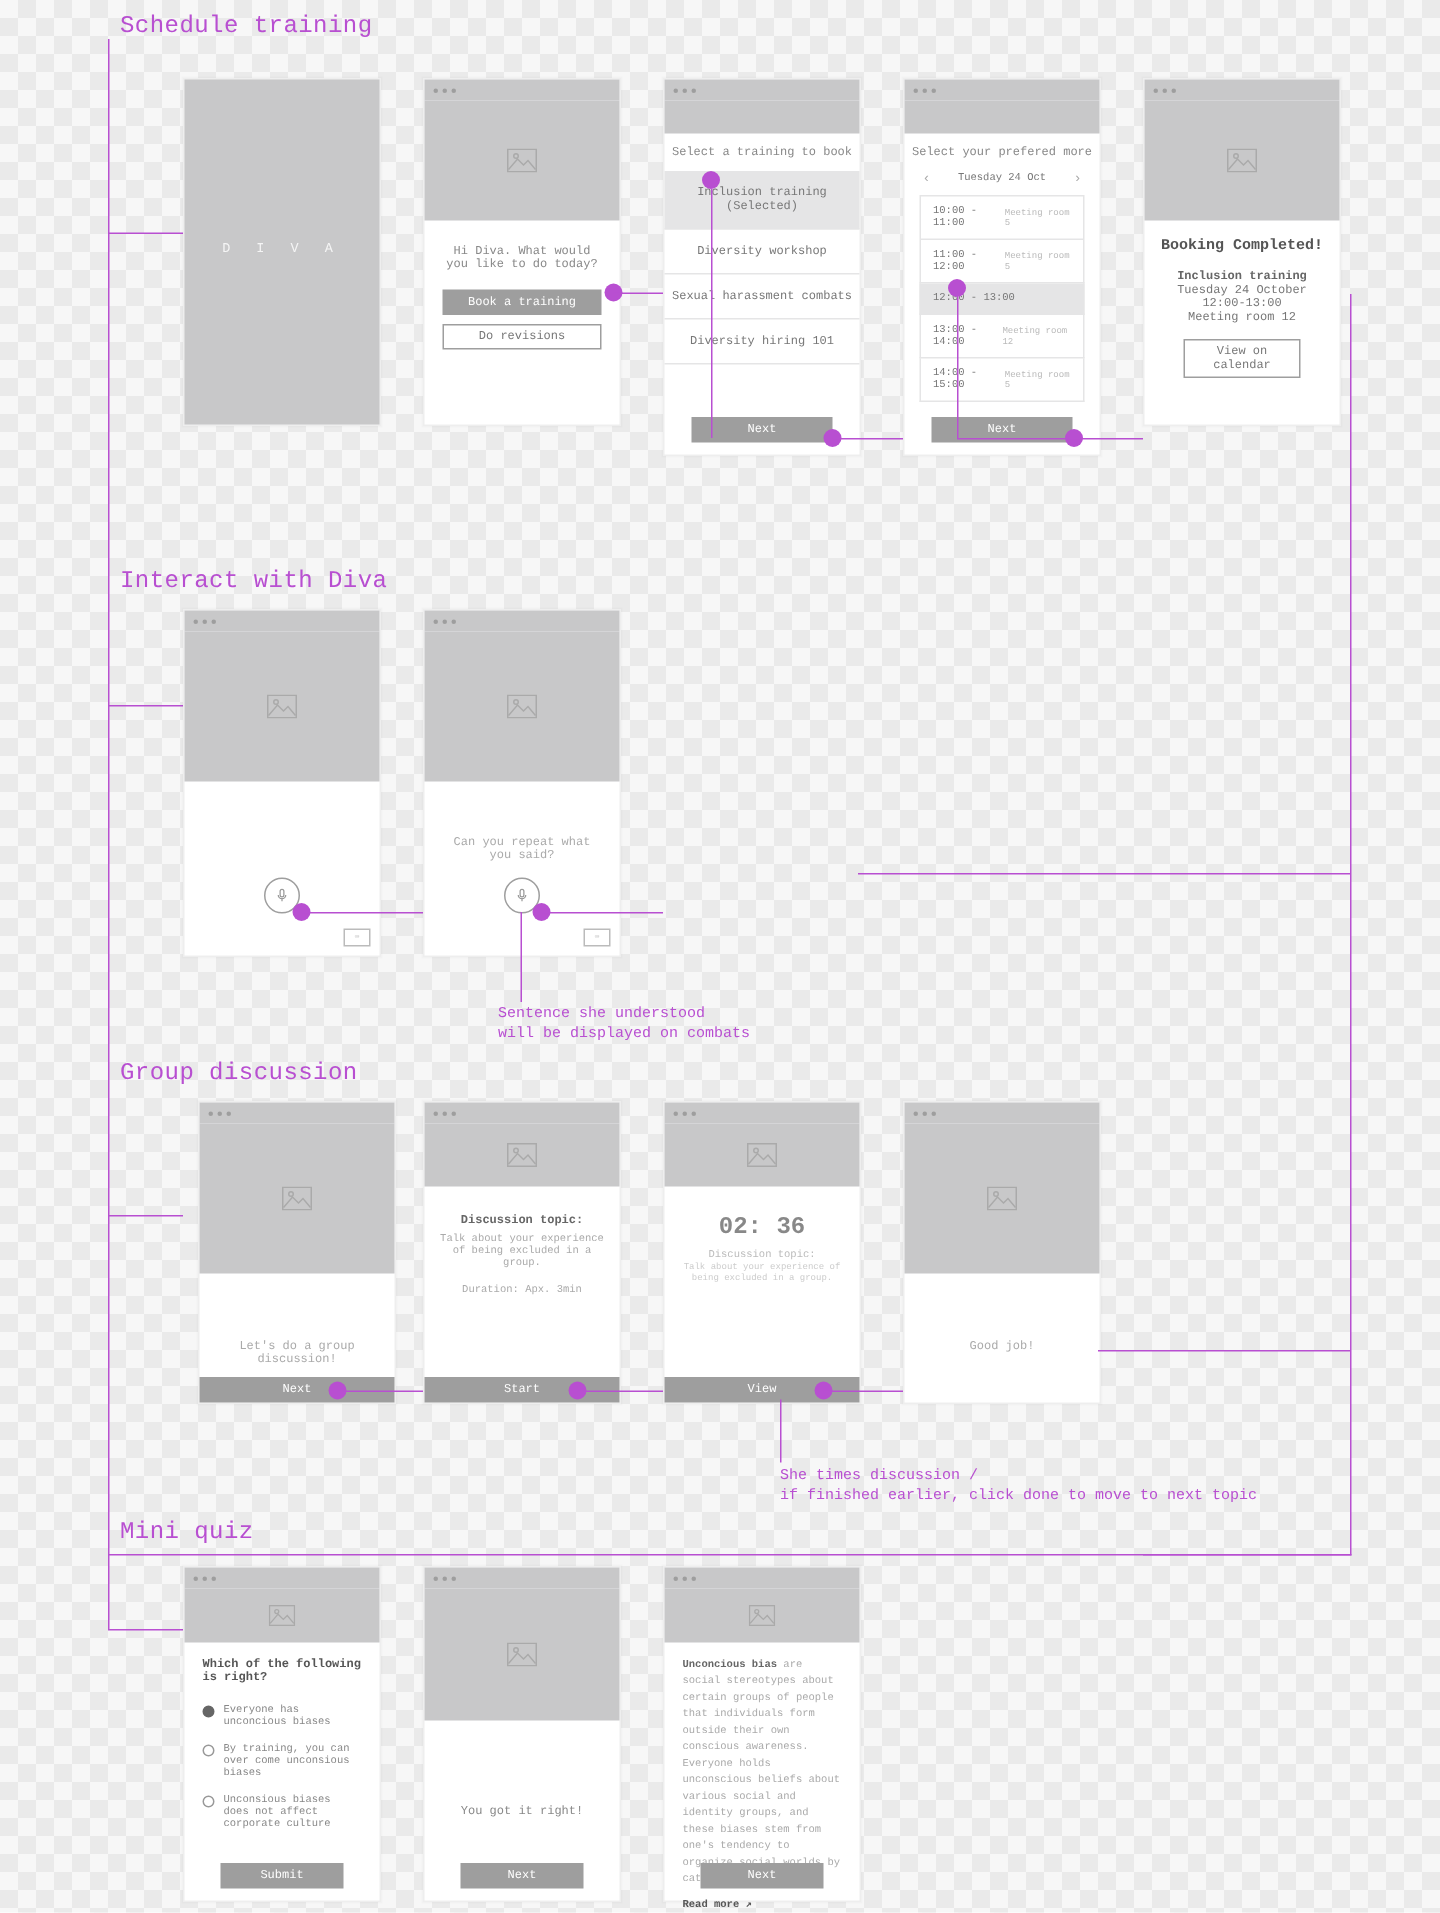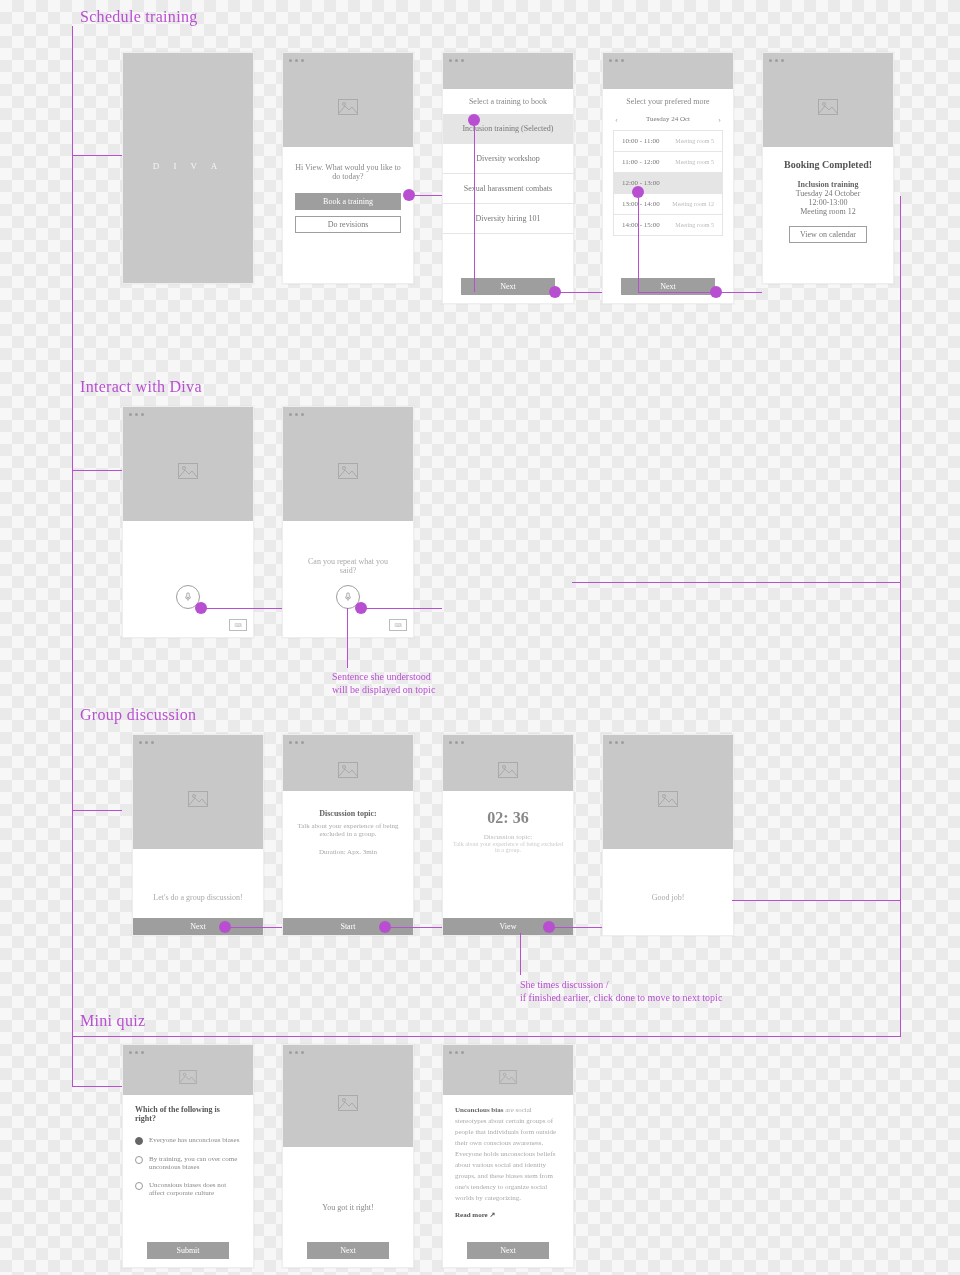--- a/index.html
+++ b/index.html
@@ -6,21 +6,21 @@
     --pw:960;--ph:1275;
     --purple:#b84fd1;
     --grey:#c8c8c9;
     --grey-dark:#9e9e9e;
     --grey-light:#e5e5e6;
     --text:#777;
   }
   html,body{margin:0;padding:0}
   .page{
     width:960px;height:1275px;position:relative;overflow:hidden;
-    font-family:Liberation Serif, serif;color:var(--text);
+    font-family:Liberation Mono, monospace;color:var(--text);
     
     background-image:
       linear-gradient(45deg,#eaeaea 25%,transparent 25%,transparent 75%,#eaeaea 75%),
       linear-gradient(45deg,#eaeaea 25%,#f7f7f7 25%,#f7f7f7 75%,#eaeaea 75%);
     background-size:24px 24px;
     background-position:0 0,12px 12px;
   }
   .section-title{position:absolute;color:var(--purple);font-size:16px;font-weight:300;letter-spacing:.3px}
   .screen{
     position:absolute;background:#fff;border:1px solid #eee;box-shadow:0 0 0 1px rgba(0,0,0,.02);
@@ -68,21 +68,21 @@
         <i></i>
         <i></i>
       </div>
     <div class="img-ph" style="height:80px">
       <svg width="20" height="16" viewBox="0 0 20 16">
           <rect x="0.5" y="0.5" width="19" height="15" fill="none" stroke="#aaa"></rect>
           <circle cx="6" cy="5" r="1.5" fill="none" stroke="#aaa"></circle>
           <path d="M1 14 L7 7 L11 11 L14 8 L19 14" fill="none" stroke="#aaa"></path>
         </svg>
     </div>
-    <div style="padding:16px 12px 6px;text-align:center;font-size:8px;color:#888">Hi View. What would you like to do today?</div>
+    <div style="padding:16px 12px 6px;text-align:center;font-size:8px;color:#888">Hi Diva. What would you like to do today?</div>
     <div style="padding:6px 12px 0">
       <div class="btn-grey">Book a training</div>
       <div style="height:6px"></div>
       <div class="btn-outline">Do revisions</div>
     </div>
   </div>
   <div class="dot" style="left:409px;top:195px"></div>
 
   <div class="screen" style="left:442px;top:52px;width:130px;height:250px">
     <div class="topbar">
@@ -226,21 +226,21 @@
   <div class="dot" style="left:361px;top:608px"></div>
 
 
   <div class="conn" style="left:201px;top:608px;height:36px;width:81px;border-left-width:0;border-right-width:0;border-bottom-width:0;"></div>
   <div class="conn" style="left:201px;top:608px;width:81px;border-top-width:1px"></div>
   <div class="conn" style="left:361px;top:608px;width:81px;border-top-width:1px"></div>
   <div class="conn" style="left:347px;top:608px;height:60px;border-left-width:1px"></div>
   <div class="conn" style="left:347px;top:668px;width:0;border-top-width:1px"></div>
 
   <div class="caption" style="left:332px;top:670px;white-space:pre">Sentence she understood
-will be displayed on topic</div>
+will be displayed on combats</div>
 
   <div class="conn" style="left:572px;top:582px;width:328px;border-top-width:1px"></div>
 
   <div class="section-title" style="left:80px;top:706px">Group discussion</div>
   <div class="conn" style="left:72px;top:810px;width:50px;border-top-width:1px"></div>
 
   <div class="screen" style="left:132px;top:734px;width:130px;height:200px">
     <div class="topbar">
         <i></i>
         <i></i>

